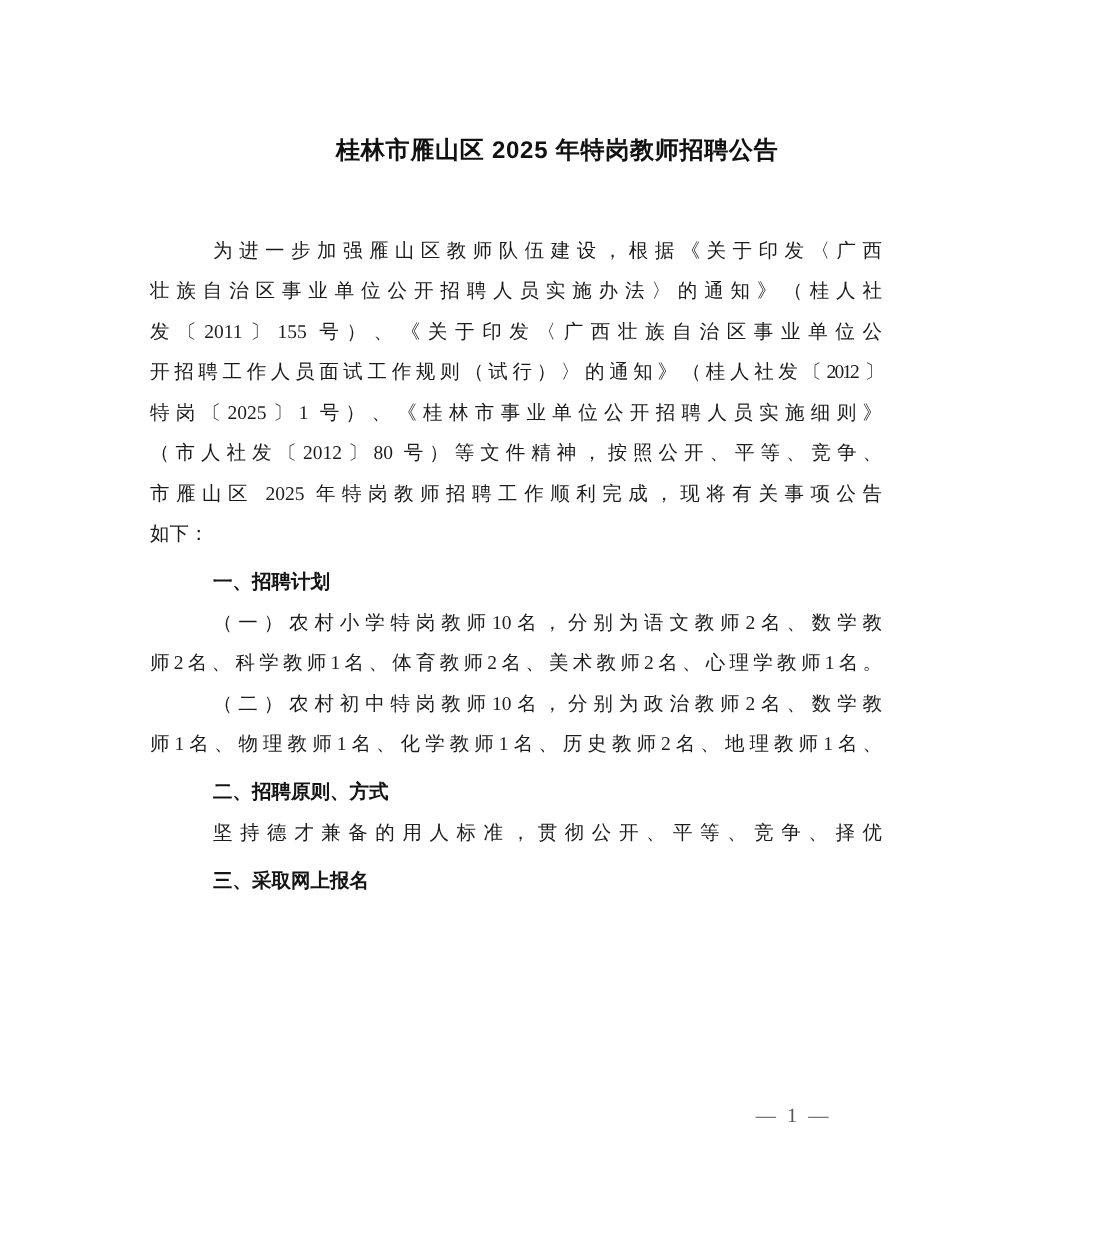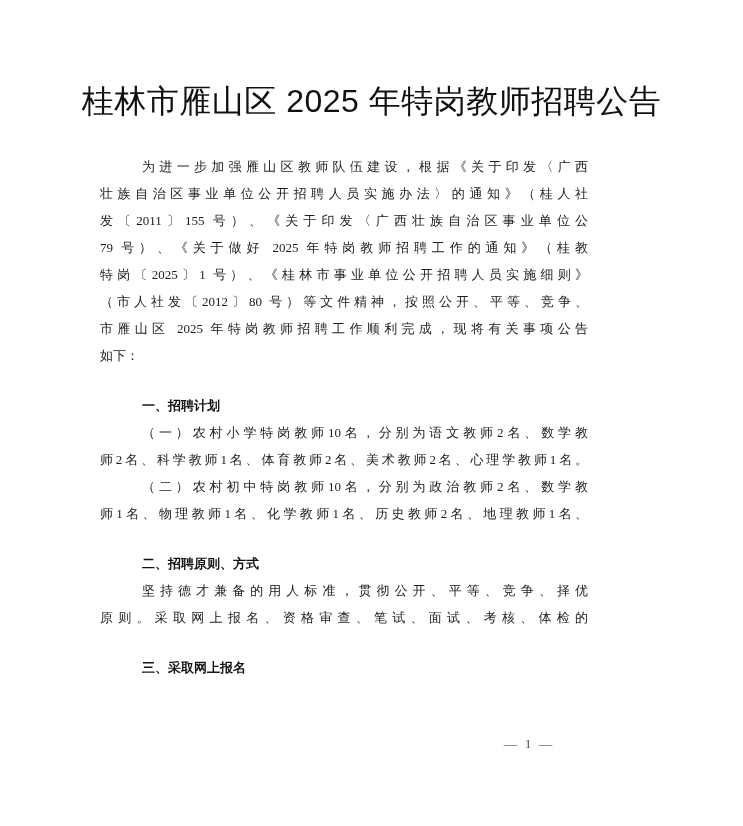--- a/index.html
+++ b/index.html
@@ -17,23 +17,23 @@
       color: #1c1c1c;
     }
     .doc-title {
       position: absolute;
       top: 86px;
       left: 0;
       width: 100%;
       margin: 0;
       text-align: center;
       font-family: "Liberation Sans", "DejaVu Sans", sans-serif;
-      font-size: 32px;
+      font-size: 16px;
       line-height: 30px;
-      font-weight: 400;
+      font-weight: 700;
       color: #111111;
       letter-spacing: 0.5px;
     }
     .doc-body {
       position: absolute;
       top: 153px;
       left: 100px;
       width: 488px;
     }
     .paragraph { margin: 0; }
@@ -44,21 +44,21 @@
       overflow: hidden;
     }
     .line.fill {
       text-align: justify;
       text-align-last: justify;
       text-justify: inter-character;
     }
     .line.indent { text-indent: 42px; }
     .line.tight { letter-spacing: -1.3px; }
     .line.heading {
-      margin-top: 23px;
+      margin-top: 5px;
       font-family: Liberation Serif, serif;
       font-weight: 700;
       color: #141414;
     }
     .page-footer {
       position: absolute;
       top: 735px;
       left: 494px;
       width: 70px;
       text-align: center;
@@ -72,37 +72,36 @@
 <body>
 
 <div class="page">
   <h1 class="doc-title">桂林市雁山区 2025 年特岗教师招聘公告</h1>
 
   <div class="doc-body">
       <div class="paragraph">
         <div class="line indent fill">为进一步加强雁山区教师队伍建设，根据《关于印发〈广西</div>
         <div class="line fill">壮族自治区事业单位公开招聘人员实施办法〉的通知》（桂人社</div>
         <div class="line fill">发〔2011〕155 号）、《关于印发〈广西壮族自治区事业单位公</div>
-        <div class="line fill">79 号）、《关于做好 2025 年特岗教师招聘工作的通知》（桂教</div>
+        <div class="line fill tight">开招聘工作人员面试工作规则（试行）〉的通知》（桂人社发〔2012〕</div>
         <div class="line fill">特岗〔2025〕1 号）、《桂林市事业单位公开招聘人员实施细则》</div>
         <div class="line fill">（市人社发〔2012〕80 号）等文件精神，按照公开、平等、竞争、</div>
         <div class="line fill">市雁山区 2025 年特岗教师招聘工作顺利完成，现将有关事项公告</div>
         <div class="line">如下：</div>
       </div>
       <div class="line heading indent">一、招聘计划</div>
       <div class="paragraph">
         <div class="line indent fill">（一）农村小学特岗教师10名，分别为语文教师2名、数学教</div>
         <div class="line fill">师2名、科学教师1名、体育教师2名、美术教师2名、心理学教师1名。</div>
       </div>
       <div class="paragraph">
         <div class="line indent fill">（二）农村初中特岗教师10名，分别为政治教师2名、数学教</div>
         <div class="line fill">师1名、物理教师1名、化学教师1名、历史教师2名、地理教师1名、</div>
       </div>
       <div class="line heading indent">二、招聘原则、方式</div>
       <div class="paragraph">
         <div class="line indent fill">坚持德才兼备的用人标准，贯彻公开、平等、竞争、择优</div>
-        <div class="line fill">原则。采取网上报名、资格审查、笔试、面试、考核、体检的</div>
       </div>
       <div class="line heading indent">三、采取网上报名</div>
     </div>
 
   <div class="page-footer">— 1 —</div>
 </div>
 
 </body></html>

